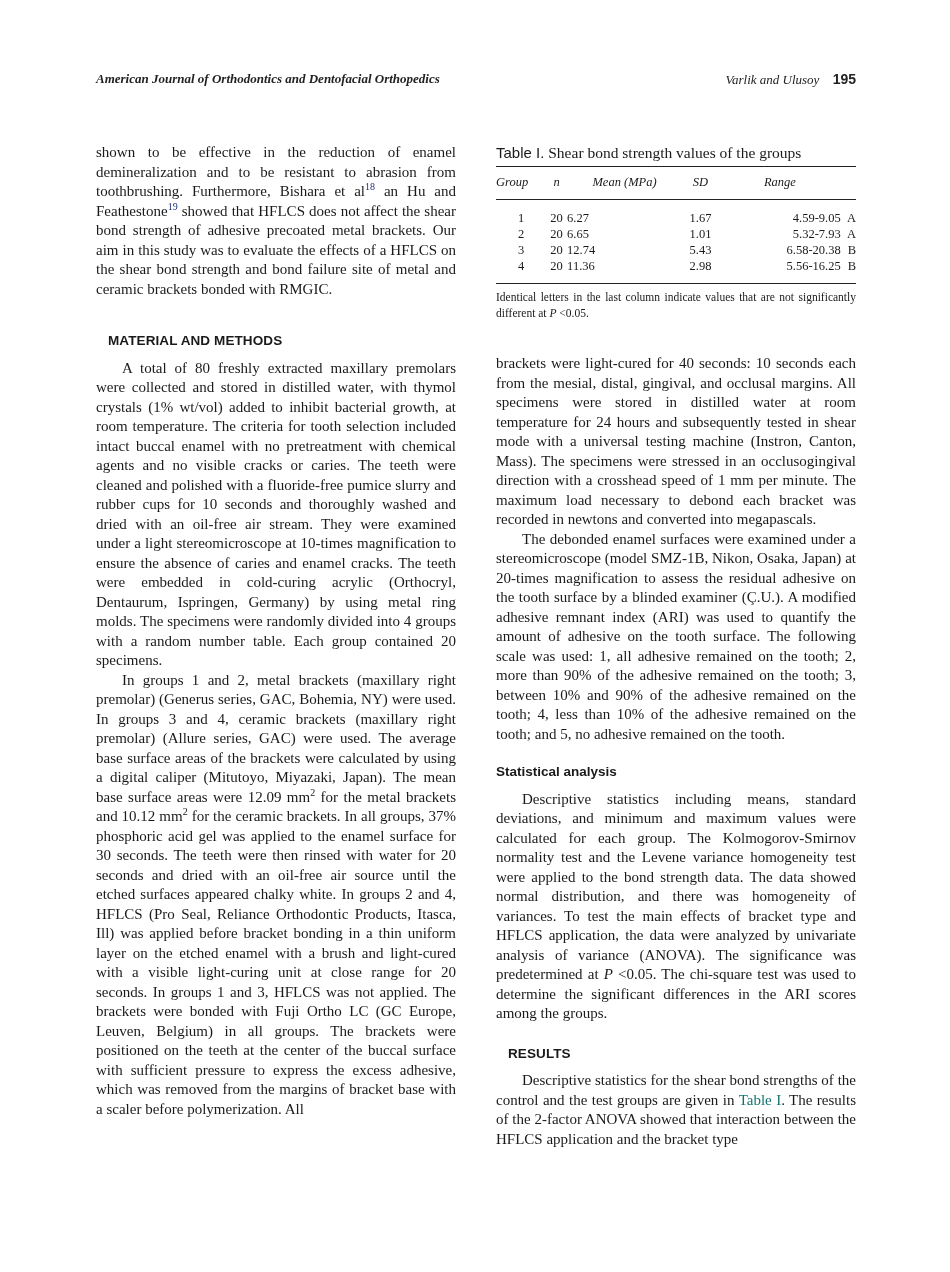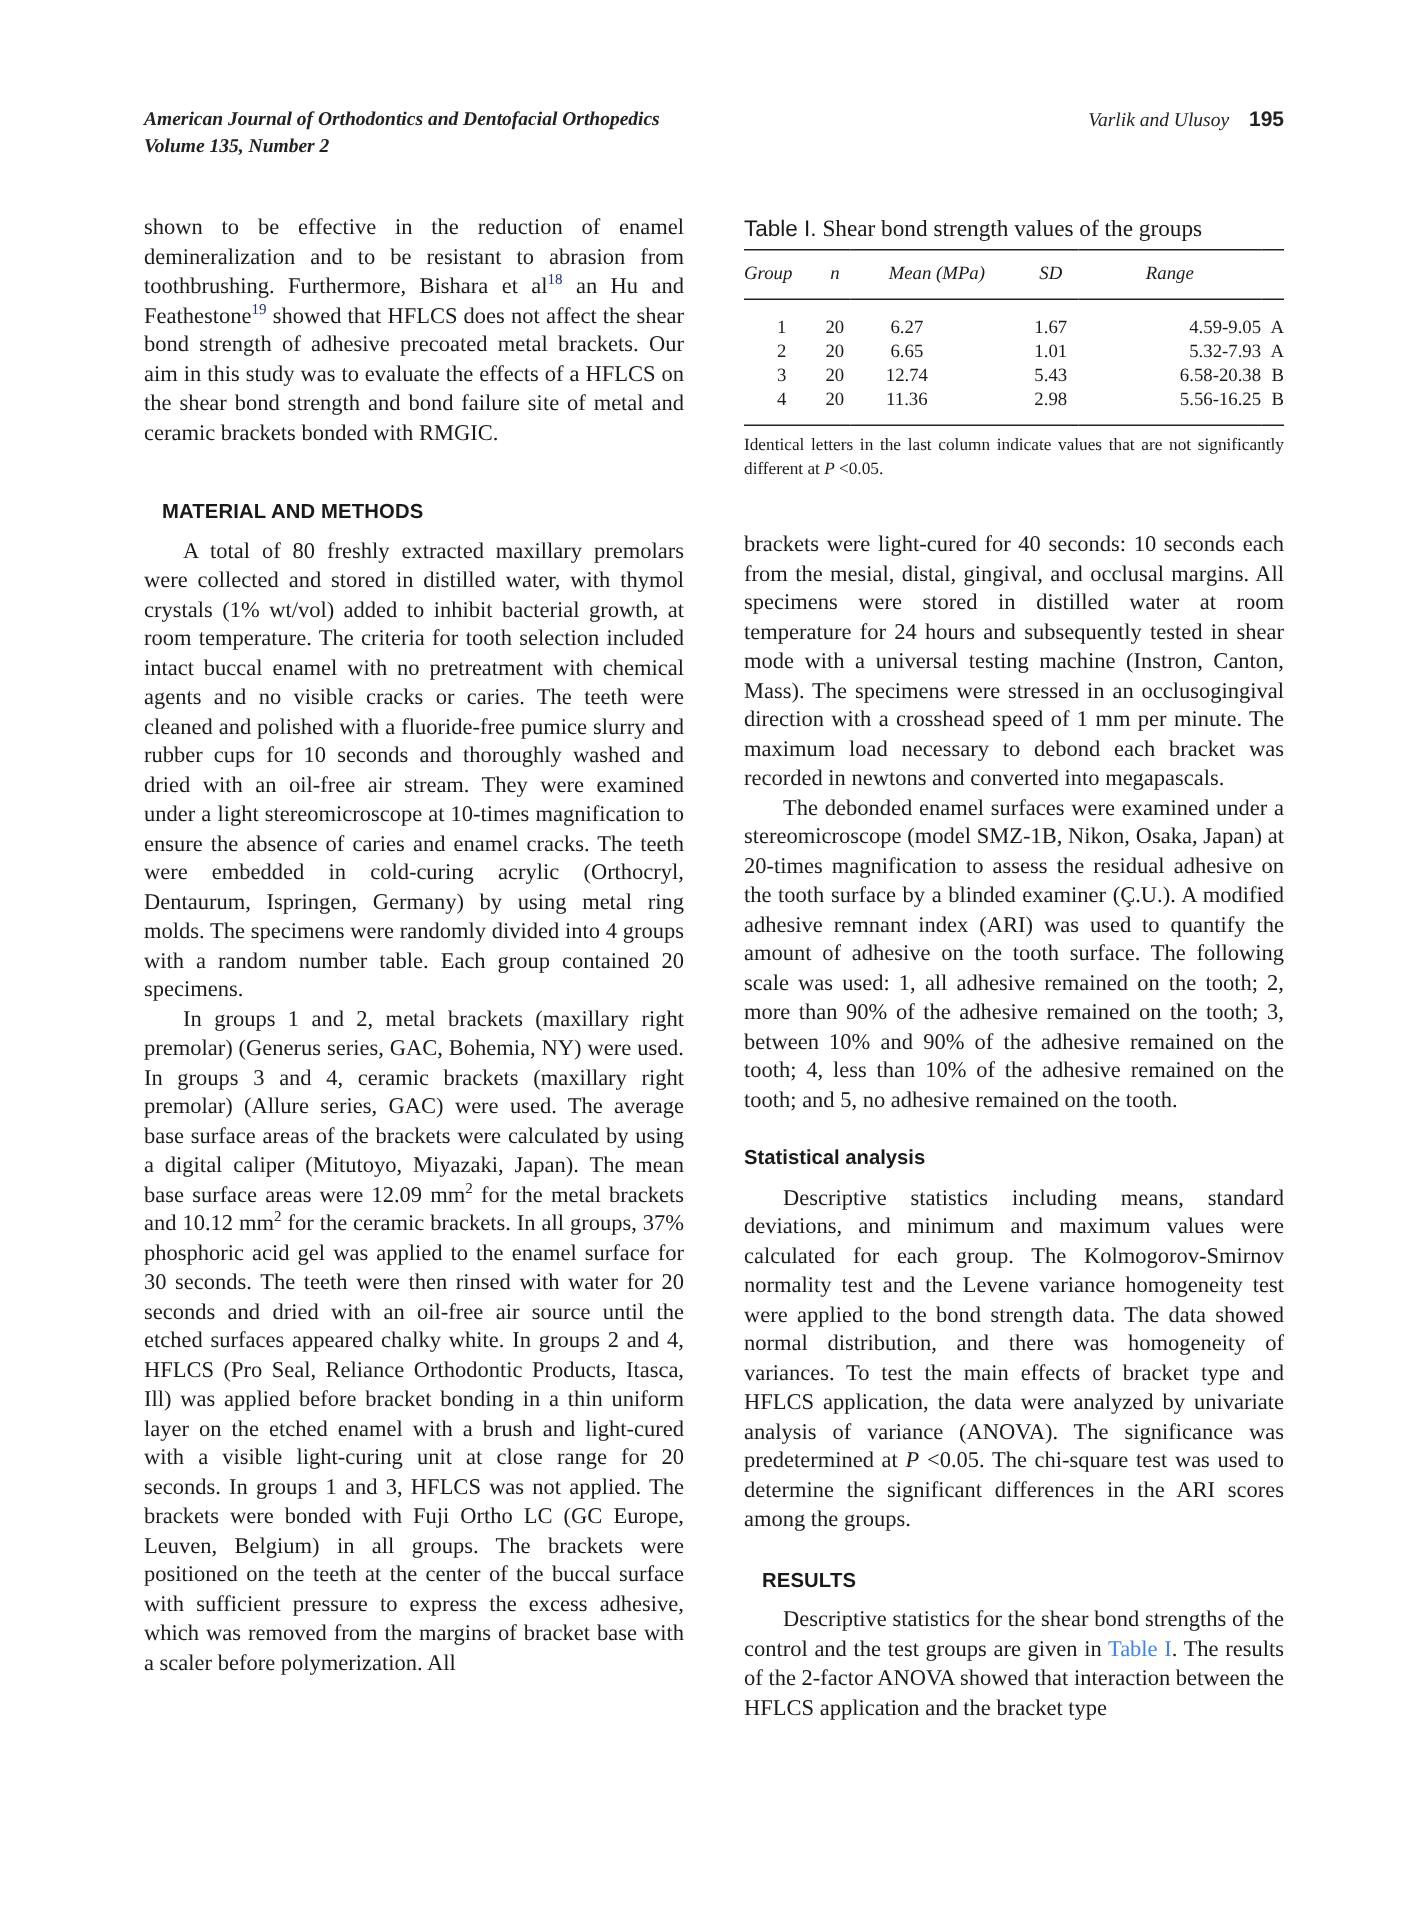--- a/index.html
+++ b/index.html
@@ -28,49 +28,48 @@
   .col-right { left: 496px; top: 354px; }
   h2.section {
     font-family: "Liberation Sans", sans-serif; font-weight: bold; font-size: 13.5px;
     margin: 12px; letter-spacing: 0.1px;
   }
   h3.subsection {
     font-family: Liberation Sans, sans-serif; font-weight: bold; font-size: 13.5px; margin: 0;
   }
   sup { font-size: 10px; line-height: 0; vertical-align: 6px; }
   .cite { color: #1f2f7a; }
-  .link { color: #3b82f6; }
+  .link { color: #0f766e; }
 
   .table-block { position: absolute; left: 496px; top: 143px; width: 360px; }
   .table-caption { font-size: 15.5px; line-height: 20px; margin-bottom: 3px; }
   .table-caption .label { font-family: "Liberation Sans", sans-serif; font-weight: normal; font-size: 15px; }
   table.data {
     width: 100%; border-collapse: collapse; font-size: 12.5px; line-height: 16px;
   }
   table.data thead th {
     font-style: italic; font-weight: normal; text-align: center; padding: 7px 0 9px 0;
     border-top: 1px solid #222; border-bottom: 1.5px solid #222;
   }
   table.data tbody tr:first-child td { padding-top: 10px; }
   table.data tbody tr:last-child td { padding-bottom: 9px; border-bottom: 1px solid #222; }
   table.data td { padding: 0; text-align: center; }
   table.data th.c-group, table.data td.c-group { text-align: left; width: 50px; }
   table.data td.c-group { padding-left: 22px; box-sizing: border-box; }
-  table.data td.c-mean { text-align: center; padding-right: 40px; }
+  table.data td.c-mean { text-align: left; padding-right: 40px; }
   table.data td.c-range { text-align: right; padding-left: 18px; }
   table.data td.c-letter { text-align: right; }
   .table-foot { font-size: 11.5px; line-height: 16px; text-align: justify; margin-top: 5px; }
 </style>
 </head>
 <body>
 
 <div class="running-head">
   <div class="left">
     <div>American Journal of Orthodontics and Dentofacial Orthopedics</div>
-    <div>Volume 135, Number 2</div>
   </div>
   <div class="right">
     <span class="authors">Varlik and Ulusoy</span>
     <span class="page-num">195</span>
   </div>
 </div>
 
 <div class="col col-left">
   <p><span>shown to be effective in the reduction of enamel demineralization and to be resistant to abrasion from toothbrushing. Furthermore, Bishara et al</span><sup class="cite">18</sup><span> an Hu and Feathestone</span><sup class="cite">19</sup><span> showed that HFLCS does not affect the shear bond strength of adhesive precoated metal brackets. Our aim in this study was to evaluate the effects of a HFLCS on the shear bond strength and bond failure site of metal and ceramic brackets bonded with RMGIC.</span></p>
 

